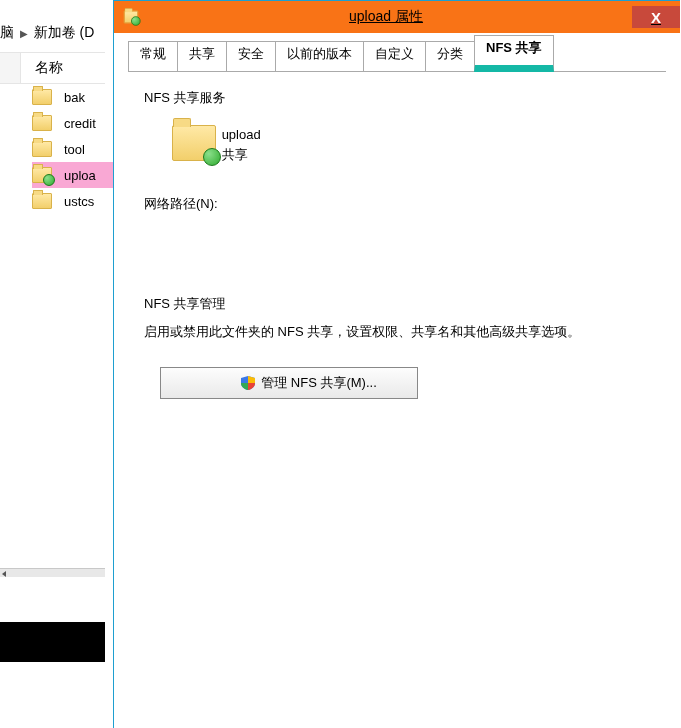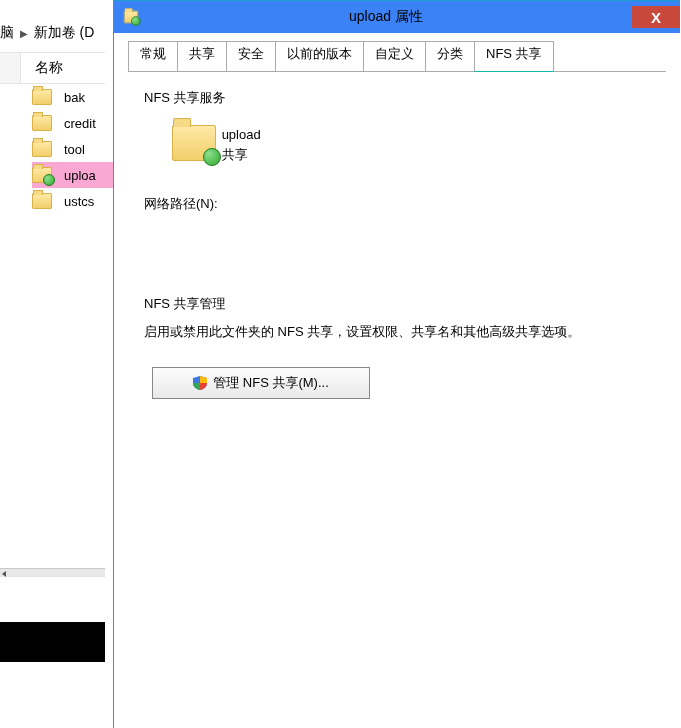--- a/index.html
+++ b/index.html
@@ -17,38 +17,38 @@
 .filelist .row.sel{background:#f9a8d4;}
 .folder-ic{width:18px;height:14px;display:inline-block;background:linear-gradient(#ffe9a6,#f2cf6b);border:1px solid #d9b24a;border-radius:1px;position:relative;flex:0 0 auto;}
 .folder-ic:before{content:"";position:absolute;left:0;top:-4px;width:8px;height:4px;background:#f7da85;border:1px solid #d9b24a;border-bottom:none;border-radius:1px 1px 0 0;}
 .folder-ic.share:after{content:"";position:absolute;right:-4px;bottom:-4px;width:10px;height:10px;border-radius:50%;background:radial-gradient(circle at 30% 30%,#8be08b,#2faa2f);border:1px solid #1c7a1c;}
 .explorer-bottom{position:absolute;left:0;top:568px;width:105px;height:8px;background:#e8e8e8;border-top:1px solid #c8c8c8;}
 .left-arrow{position:absolute;left:2px;top:571px;width:0;height:0;border-top:3px solid transparent;border-bottom:3px solid transparent;border-right:4px solid #555;}
 .blackbar{position:absolute;left:0;top:622px;width:105px;height:40px;background:#000;}
 
 
 .dialog{position:absolute;left:113px;top:0;width:567px;height:728px;background:#fff;border-left:1px solid #1e9fd0;border-top:1px solid #1e9fd0;border-bottom:none;border-right:none;box-sizing:border-box;}
-.titlebar{height:32px;background:#3b82f6;display:flex;align-items:center;}
+.titlebar{height:32px;background:#f97316;display:flex;align-items:center;text-decoration:underline;}
 .titlebar .icon{width:16px;height:14px;margin-left:8px;}
 .titlebar .title{flex:1;text-align:center;font-size:14px;color:#000;}
 .closebtn{width:48px;height:22px;background:#c8493b;color:#fff;display:flex;align-items:center;justify-content:center;font-size:15px;font-weight:bold;margin-right:0;}
 .tabstrip{display:flex;align-items:flex-end;height:24px;margin:14px 0 0 14px;border-bottom:1px solid #aaa;width:538px;}
 .tab{padding:3px 11px 8px 11px;border:1px solid #aaa;border-bottom:1px solid #aaa;background:#fff;margin-right:-1px;font-size:13px;position:relative;top:1px;cursor:default;}
-.tab.active{border-bottom:1px solid #14b8a6;z-index:2;}
+.tab.active{border-bottom:7px solid #14b8a6;z-index:2;font-weight:bold;}
 .tabpage{position:absolute;left:14px;top:70px;width:538px;}
 .group-label{font-size:13px;margin-top:18px;margin-left:16px;}
 .group1-body{margin:18px 0 0 44px;}
 .big-folder{width:42px;height:34px;display:inline-block;background:linear-gradient(#ffe9a6,#f2cf6b);border:1px solid #d9b24a;border-radius:2px;position:relative;vertical-align:top;}
 .big-folder:before{content:"";position:absolute;left:0;top:-8px;width:16px;height:8px;background:#f7da85;border:1px solid #d9b24a;border-bottom:none;border-radius:2px 2px 0 0;}
 .big-folder:after{content:"";position:absolute;right:-6px;bottom:-6px;width:16px;height:16px;border-radius:50%;background:radial-gradient(circle at 30% 30%,#8be08b,#2faa2f);border:1px solid #1c7a1c;}
 .share-info{display:inline-block;vertical-align:top;margin-left:2px;line-height:20px;}
 .netpath{margin:28px 0 16px 16px;line-height:22px;}
 .group2{margin-top:80px;}
 .group2-body{margin:8px 16px 0 16px;line-height:22px;}
-.manage-btn{margin:24px 0 0 24px;width:216px;height:30px;border:1px solid #888;background:linear-gradient(#fdfdfd,#e9e9e9);display:flex;align-items:center;justify-content:center;gap:6px;font-size:13px;cursor:default;}
+.manage-btn{margin:24px 0 0 32px;width:216px;height:30px;border:1px solid #888;background:linear-gradient(#fdfdfd,#e9e9e9);display:flex;align-items:center;justify-content:center;gap:6px;font-size:13px;cursor:default;padding-left:40px;}
 .shield-ic{width:14px;height:14px;display:inline-block;position:relative;}
 .shield-ic svg{width:14px;height:14px;display:block;}
 </style>
 </head>
 <body>
 <div class="stage">
 
 <div class="explorer">
   <div class="breadcrumb">
     <span>脑</span>

